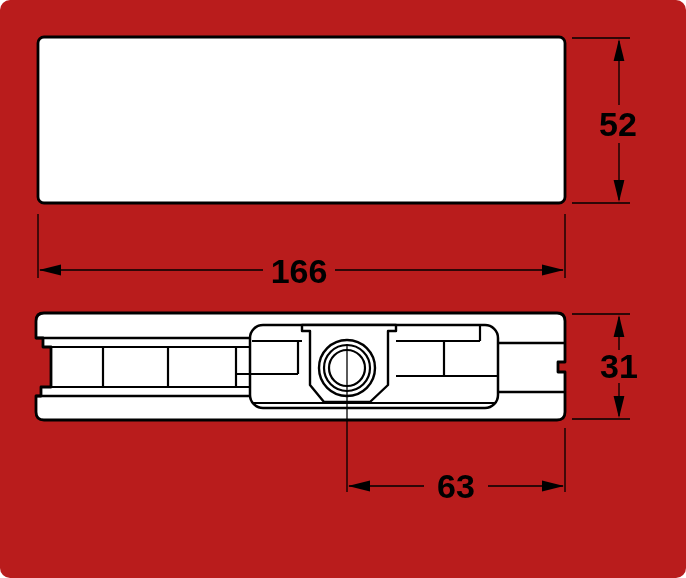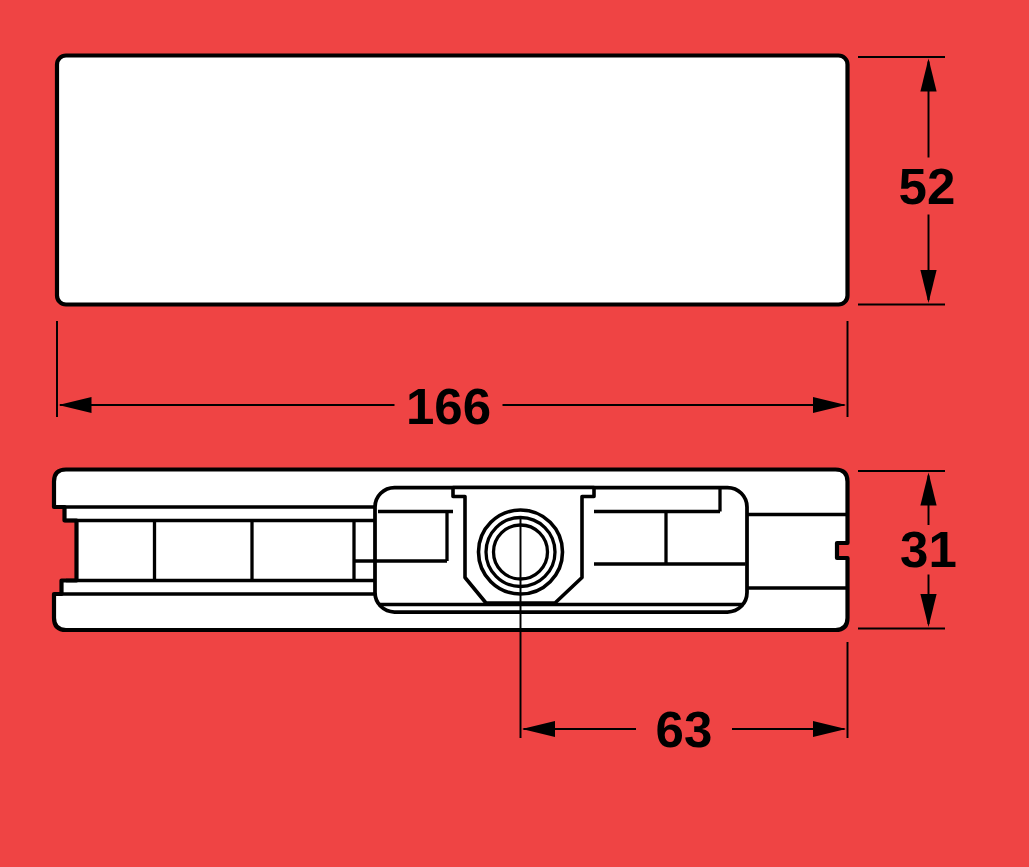--- a/index.html
+++ b/index.html
@@ -4,22 +4,23 @@
 <style>
   html, body {
     margin: 0;
     padding: 0;
     background: #ffffff;
   }
   #stage {
     position: relative;
     width: 686px;
     height: 578px;
-    background: #ef4444;
+    background: #b91c1c;
     overflow: hidden;
+    border-radius: 10px;
   }
   svg { display: block; }
   .dim-text {
     font-family: "Liberation Sans", "DejaVu Sans", sans-serif;
     font-weight: 700;
     font-size: 34px;
     fill: #000000;
   }
 </style>
 </head>

